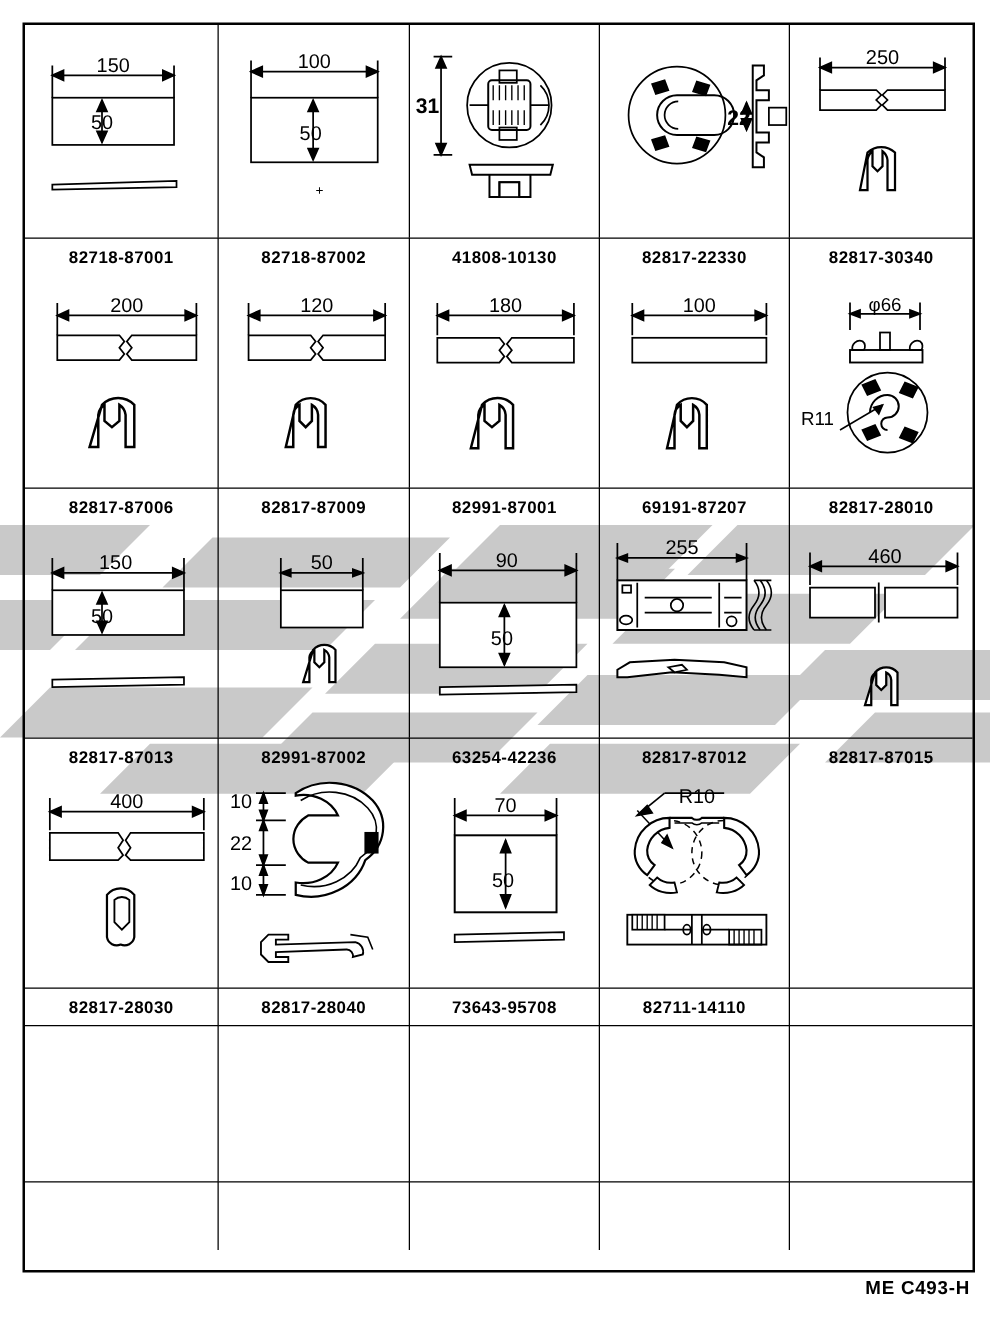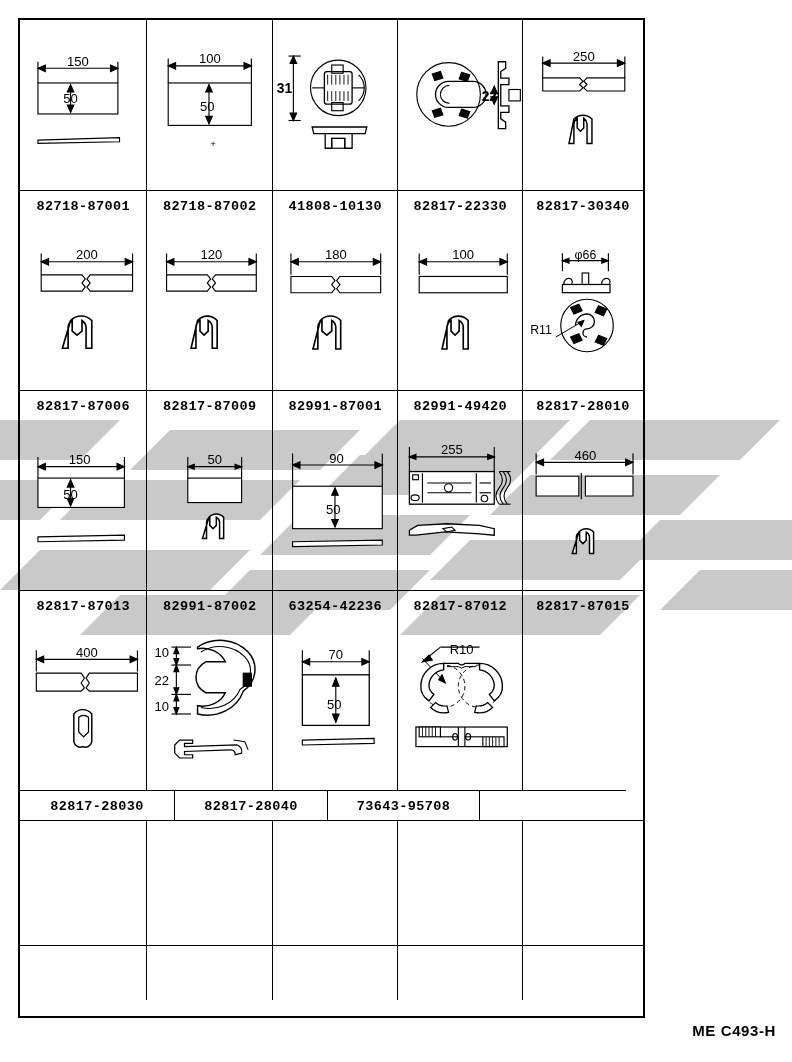--- a/index.html
+++ b/index.html
@@ -9,39 +9,39 @@
     font-family:"Liberation Sans", sans-serif;
     color:#000;
   }
   
   #watermark{
     position:absolute;left:0;top:420px;width:792px;height:220px;
     z-index:1;pointer-events:none;opacity:1;
   }
   
   #sheet{
-    position:absolute;left:18px;top:18px;width:627px;height:1000px;
+    position:absolute;left:18px;top:18px;width:762px;height:1000px;
     border:2px solid #000;box-sizing:border-box;z-index:2;
   }
   .grid-row{display:flex;width:100%;box-sizing:border-box;}
   .grid-cell{
     box-sizing:border-box;border-right:1.5px solid #000;position:relative;
     overflow:hidden;
   }
   .grid-cell.last{border-right:none;}
   .art-row .grid-cell{height:170px;}
   .lbl-row  .grid-cell{height:30px;border-top:1.5px solid #000;}
   .blank-row-a .grid-cell{height:125px;border-top:1.5px solid #000;}
   .blank-row-b .grid-cell{height:55px;border-top:1.2px solid #000;}
   .c0{width:155px;} .c1{width:153px;} .c2{width:152px;}
   .c3{width:152px;} .c4{width:146px;}
   .part-no{
     position:absolute;left:0;right:0;top:50%;transform:translateY(-50%);
     text-align:center;font-size:13.5px;font-weight:bold;
-    letter-spacing:.4px;font-family:Liberation Mono, monospace;
+    letter-spacing:.4px;font-family:Liberation Sans, sans-serif;
   }
   .art{position:absolute;left:0;top:0;width:100%;height:100%;}
   .art svg{display:block;width:100%;height:100%;}
   
   #footer-code{
     position:absolute;right:16px;top:1022px;
     font-size:15px;font-weight:bold;letter-spacing:.6px;z-index:3;
   }
 </style>
 </head>
@@ -329,21 +329,21 @@
     <div class="grid-cell c0">
         <div class="part-no">82817-87006</div>
       </div>
     <div class="grid-cell c1">
         <div class="part-no">82817-87009</div>
       </div>
     <div class="grid-cell c2">
         <div class="part-no">82991-87001</div>
       </div>
     <div class="grid-cell c3">
-        <div class="part-no">82991-49420</div>
+        <div class="part-no">69191-87207</div>
       </div>
     <div class="grid-cell c4 last">
         <div class="part-no">82817-28010</div>
       </div>
   </div>
 
   <div class="grid-row art-row">
 
     <div class="grid-cell c0">
       <div class="art">
@@ -595,20 +595,23 @@
   <div class="grid-row lbl-row">
     <div class="grid-cell c0">
         <div class="part-no">82817-28030</div>
       </div>
     <div class="grid-cell c1">
         <div class="part-no">82817-28040</div>
       </div>
     <div class="grid-cell c2">
         <div class="part-no">73643-95708</div>
       </div>
+    <div class="grid-cell c3">
+        <div class="part-no">82711-14110</div>
+      </div>
     <div class="grid-cell c4 last">
         <div class="part-no"></div>
       </div>
   </div>
 
   <div class="grid-row blank-row-a">
     <div class="grid-cell c0"></div>
     <div class="grid-cell c1"></div>
     <div class="grid-cell c2"></div>
     <div class="grid-cell c3"></div>

